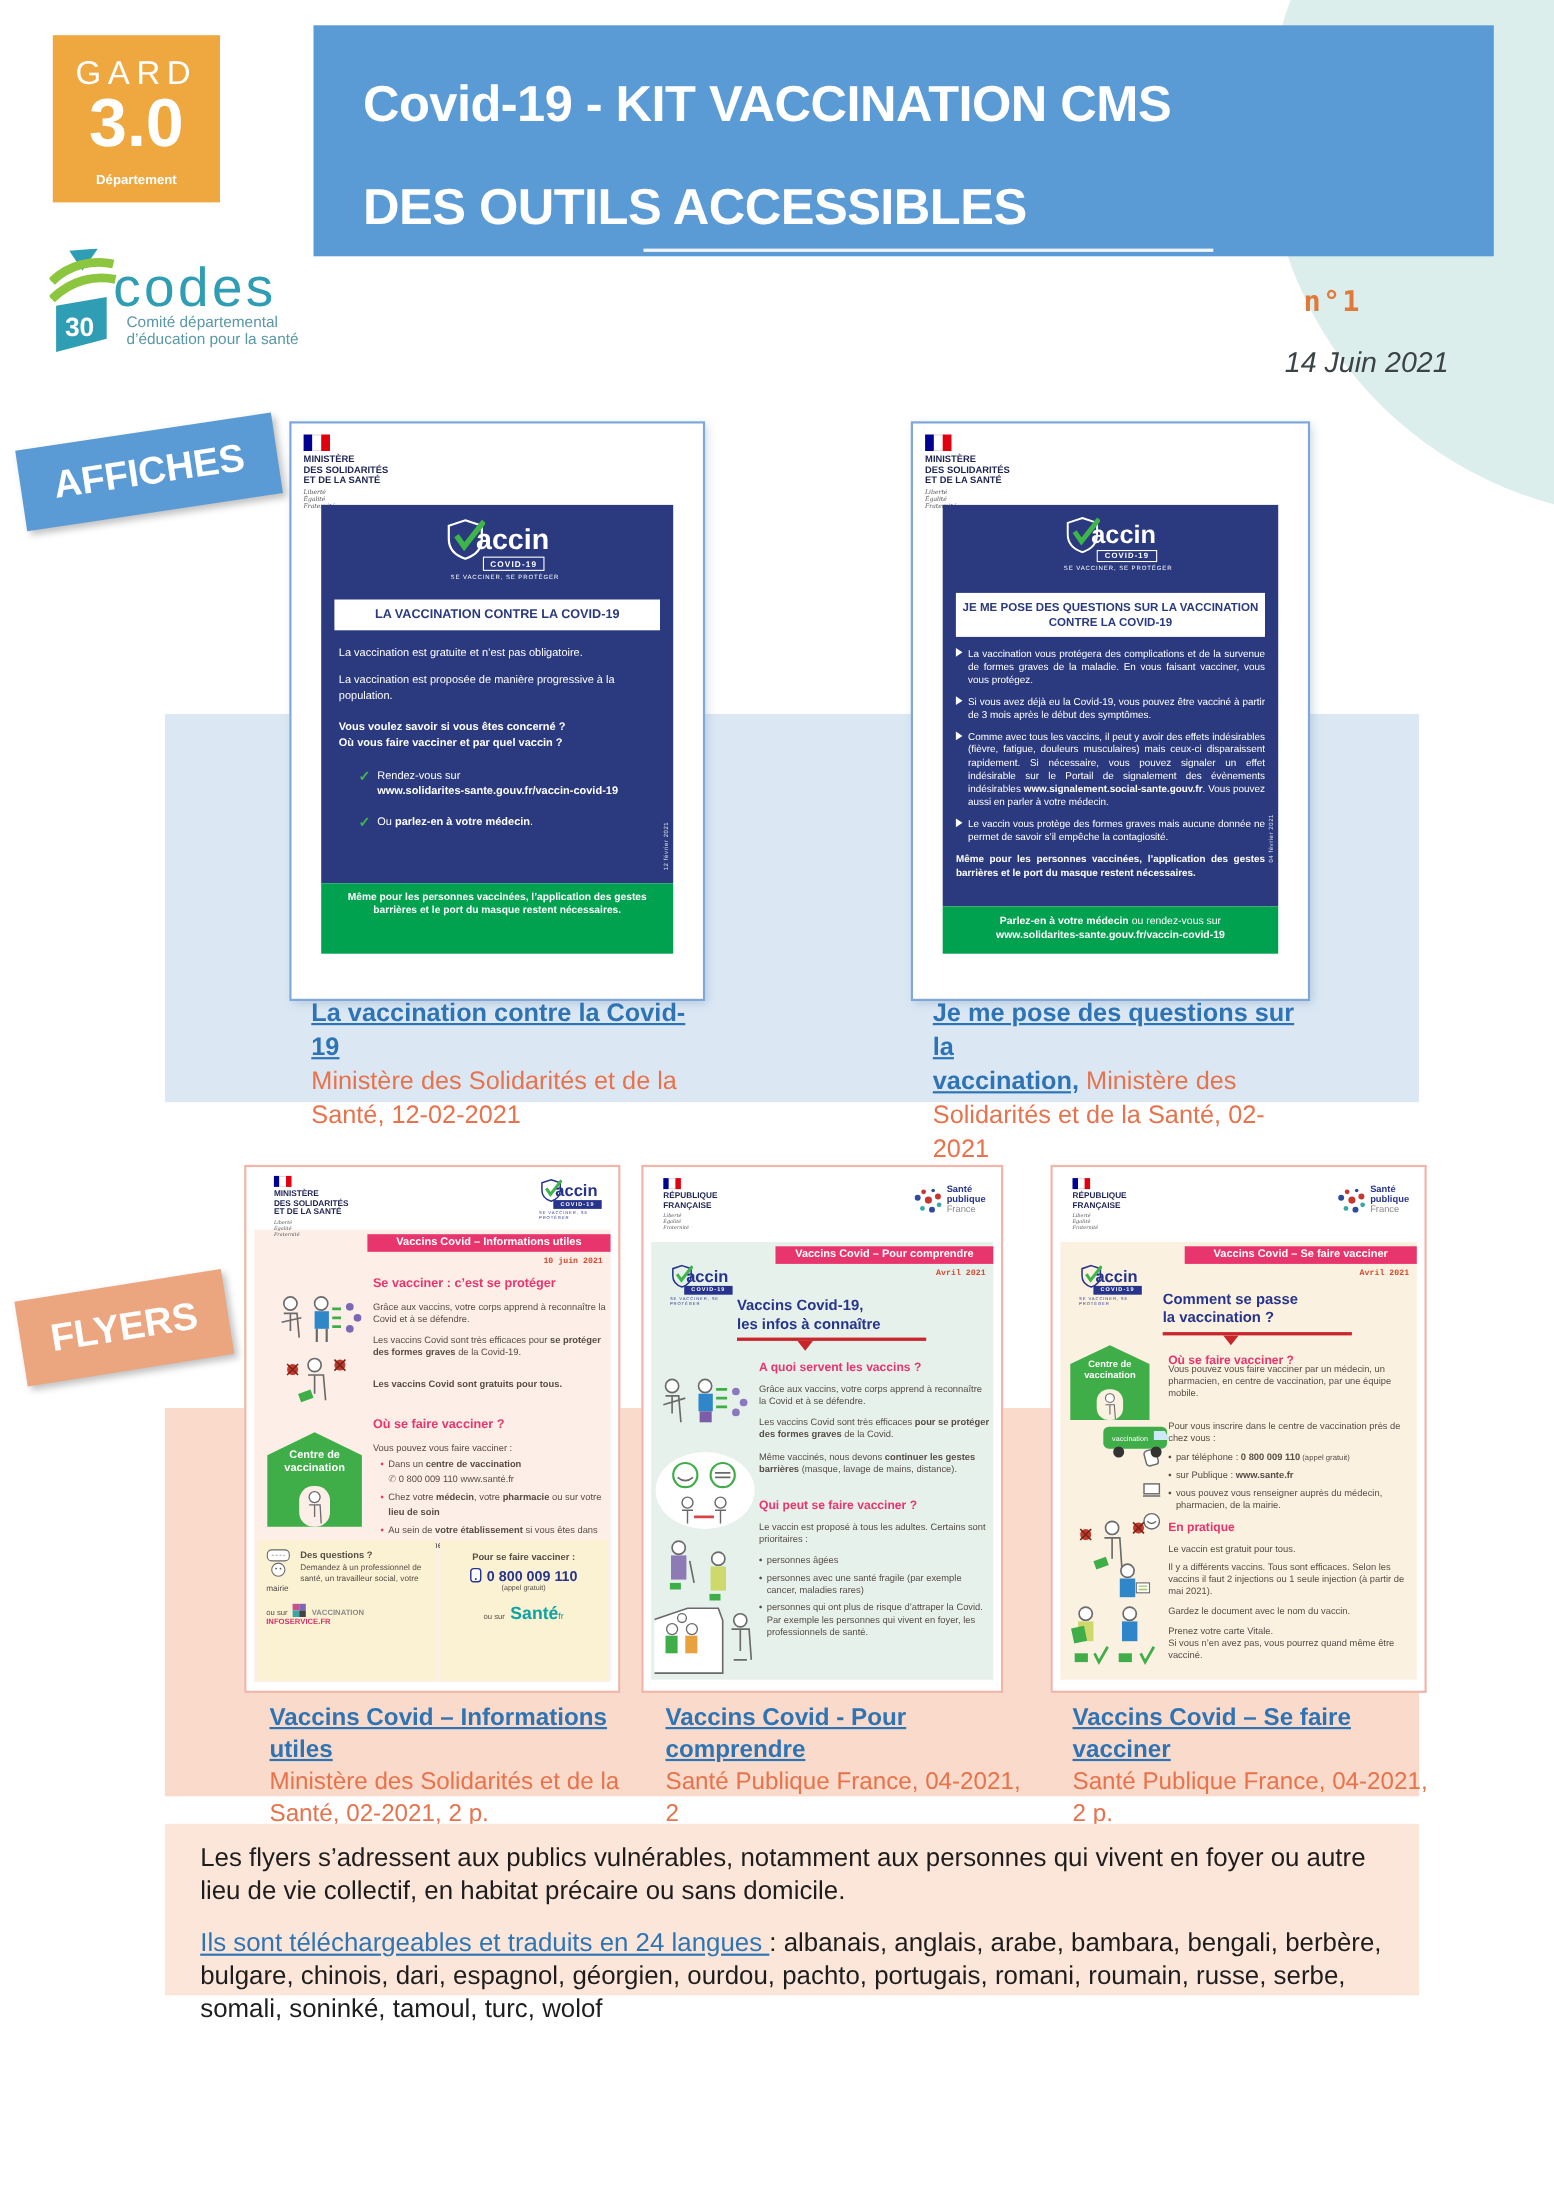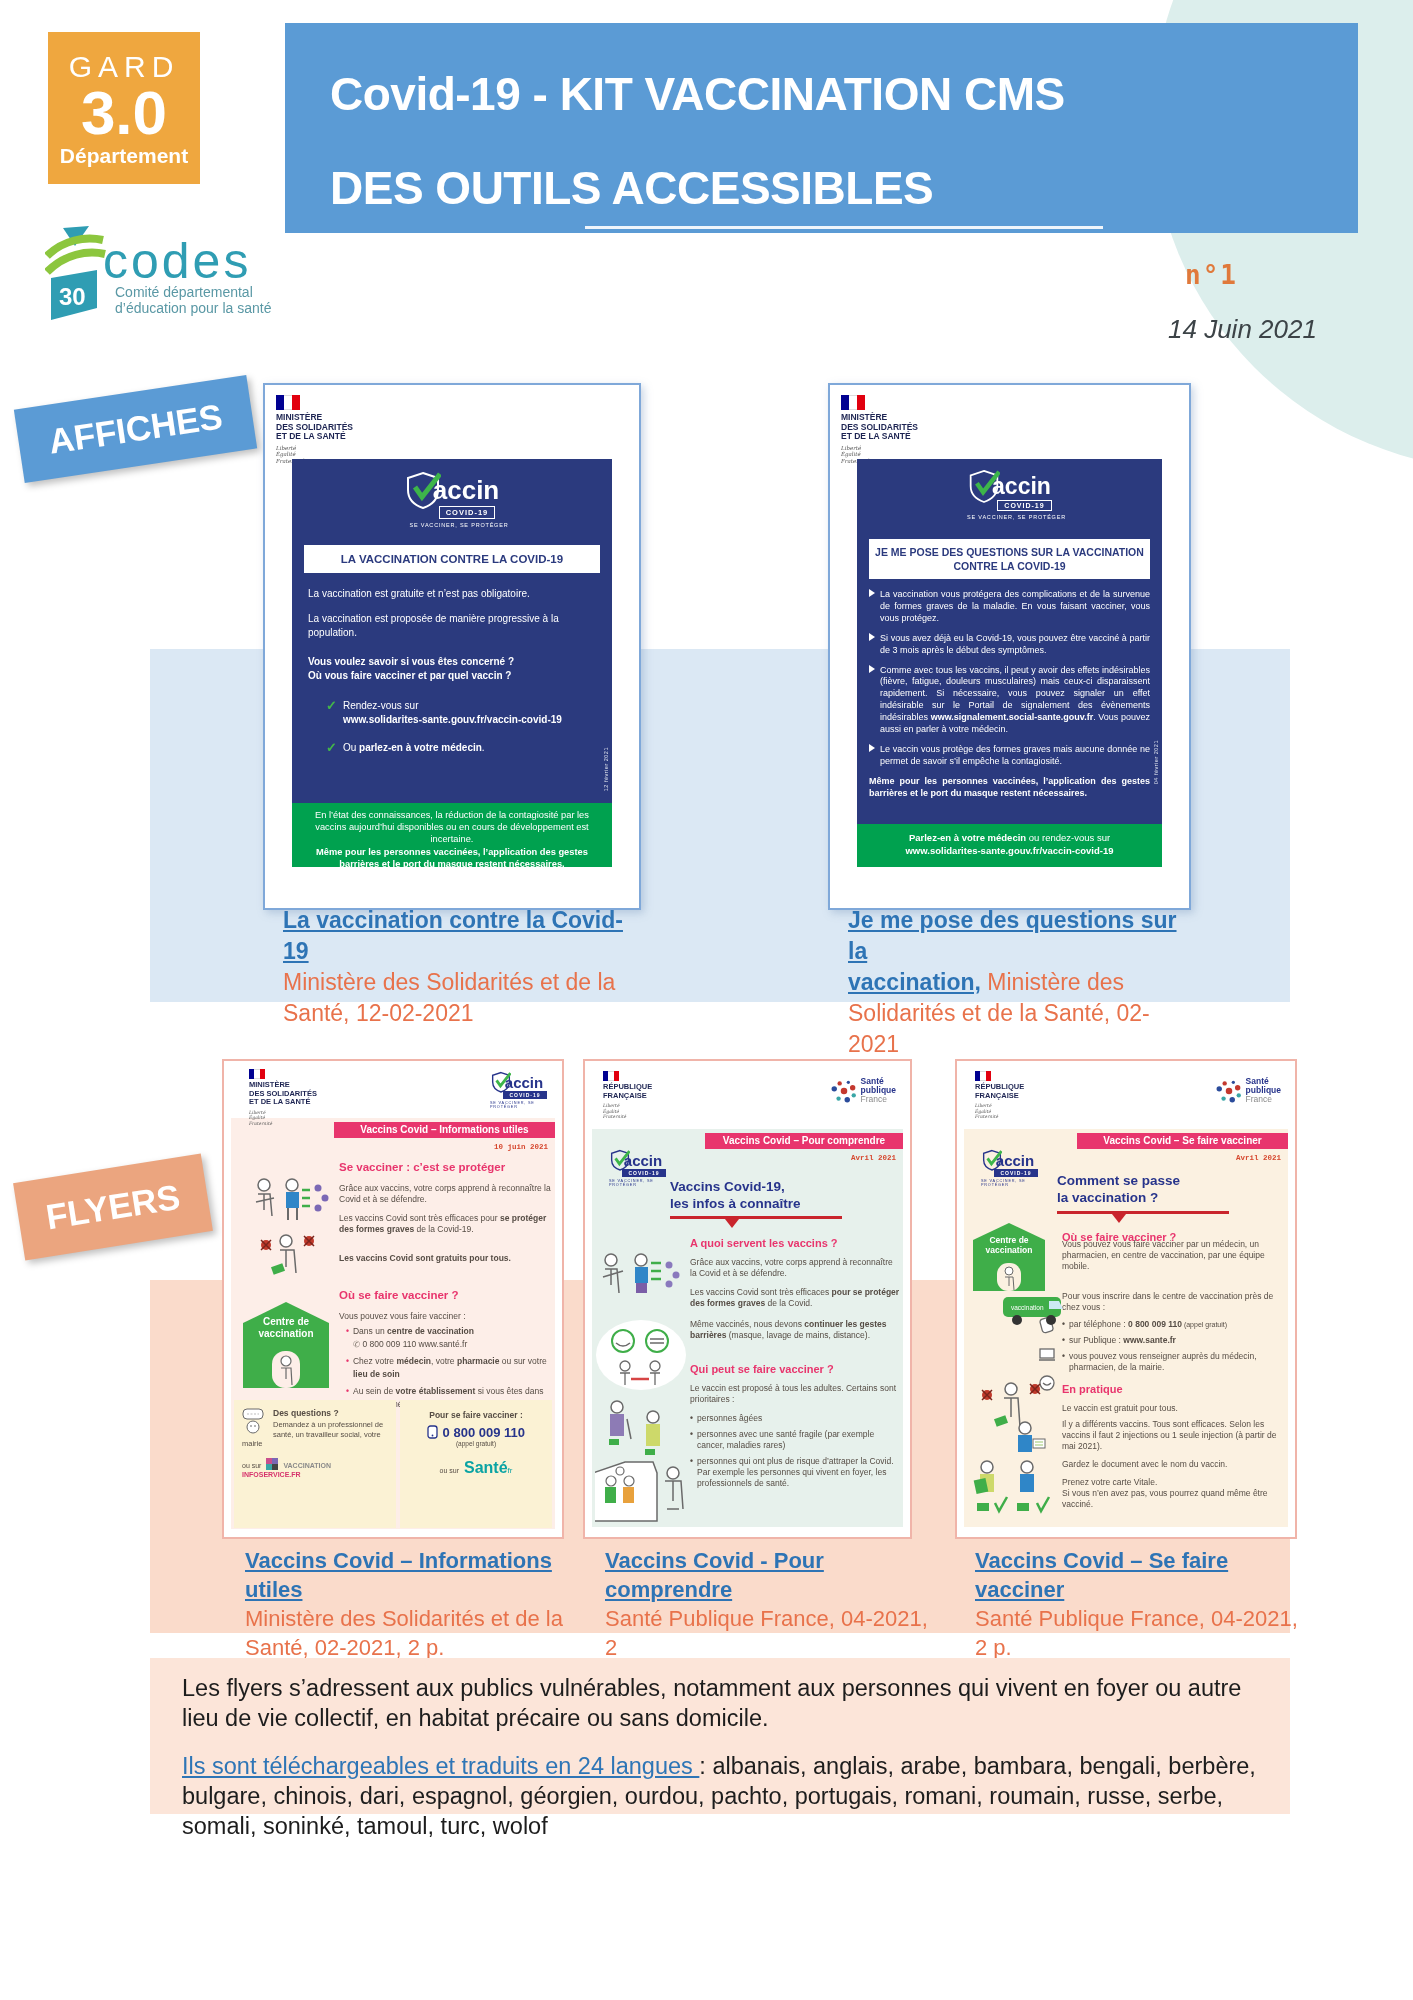--- a/index.html
+++ b/index.html
@@ -10,21 +10,21 @@
   .u{text-decoration:underline;}
 
   
   .teal-circle{left:1152px;top:-230px;width:700px;height:700px;border-radius:50%;background:#dceeec;}
   .title-banner{left:285px;top:23px;width:1073px;height:210px;background:#5b9bd5;color:#fff;}
   .title-line{position:absolute;left:45px;font-size:46px;font-weight:bold;letter-spacing:-0.5px;white-space:nowrap;}
   .banner-underline{position:absolute;left:300px;bottom:4px;width:518px;height:3px;background:#fff;opacity:.9;}
   .gard{left:48px;top:32px;width:152px;height:152px;background:#efa73f;color:#fff;text-align:center;}
   .gard-name{margin-top:18px;font-size:30px;letter-spacing:6px;font-weight:500;}
   .gard-ver{font-size:62px;font-weight:bold;line-height:58px;}
-  .gard-dept{font-size:21px;font-weight:bold;margin-top:2px;}
+  .gard-dept{font-size:12px;font-weight:bold;margin-top:14px;}
   .codes{left:45px;top:226px;width:270px;height:100px;}
   .codes-word{position:absolute;left:58px;top:6px;font-size:50px;letter-spacing:3px;color:#2f9db3;}
   .codes-tag{position:absolute;left:70px;top:58px;font-size:14px;color:#5a98a5;line-height:16px;}
   .issue-no{left:1185px;top:260px;font-family:"DejaVu Sans Mono",monospace;font-size:26px;font-weight:bold;
             letter-spacing:2px;color:#e0793b;}
   .issue-date{left:1168px;top:314px;font-size:26px;font-style:italic;color:#3c4347;}
 
   
   .ribbon{color:#fff;font-weight:bold;display:flex;align-items:center;justify-content:center;
           box-shadow:3px 4px 7px rgba(0,0,0,.25);}
@@ -174,21 +174,20 @@
         <span><span>Rendez-vous sur</span><br>
         <span class="b">www.solidarites-sante.gouv.fr/vaccin-covid-19</span></span>
       </div>
       <div class="pcheck" style="top:282px;left:34px;width:270px">
         <span class="ckmark">✓</span>
         <span><span>Ou </span><span class="b">parlez-en à votre médecin</span><span>.</span></span>
       </div>
       <div class="sidedate" style="right:3px;bottom:12px">12 février 2021</div>
     </div>
     <div class="greenstrip" style="top:418px;width:320px;height:64px;font-size:9.3px;line-height:12.2px;padding-top:6px;box-sizing:border-box">
-      <div style="padding:0 12px">En l’état des connaissances, la réduction de la contagiosité par les vaccins aujourd’hui disponibles ou en cours de développement est incertaine.</div>
       <div class="b" style="padding:0 16px">Même pour les personnes vaccinées, l’application des gestes barrières et le port du masque restent nécessaires.</div>
     </div>
   </div>
 
   <div class="poster-card" style="left:828px;width:359px">
     <div class="ministry">
       <div class="flag">
           <i class="fb"></i>
           <i class="fw"></i>
           <i class="fr"></i>

